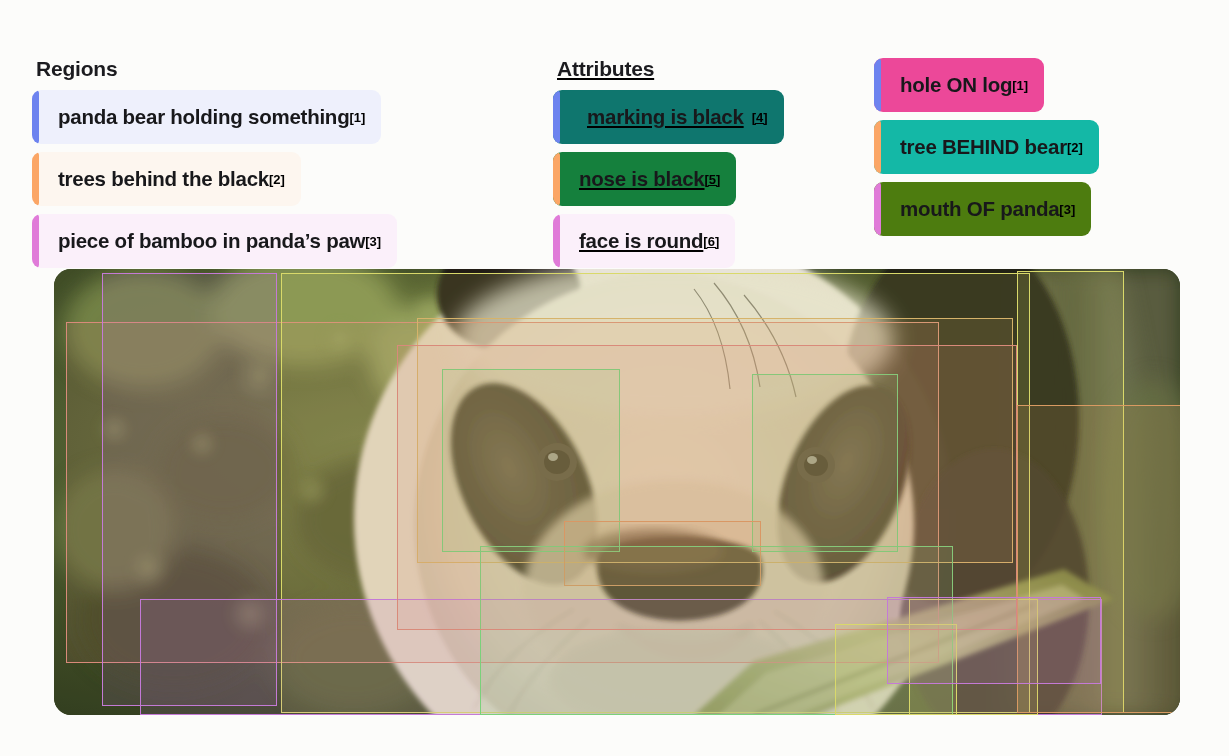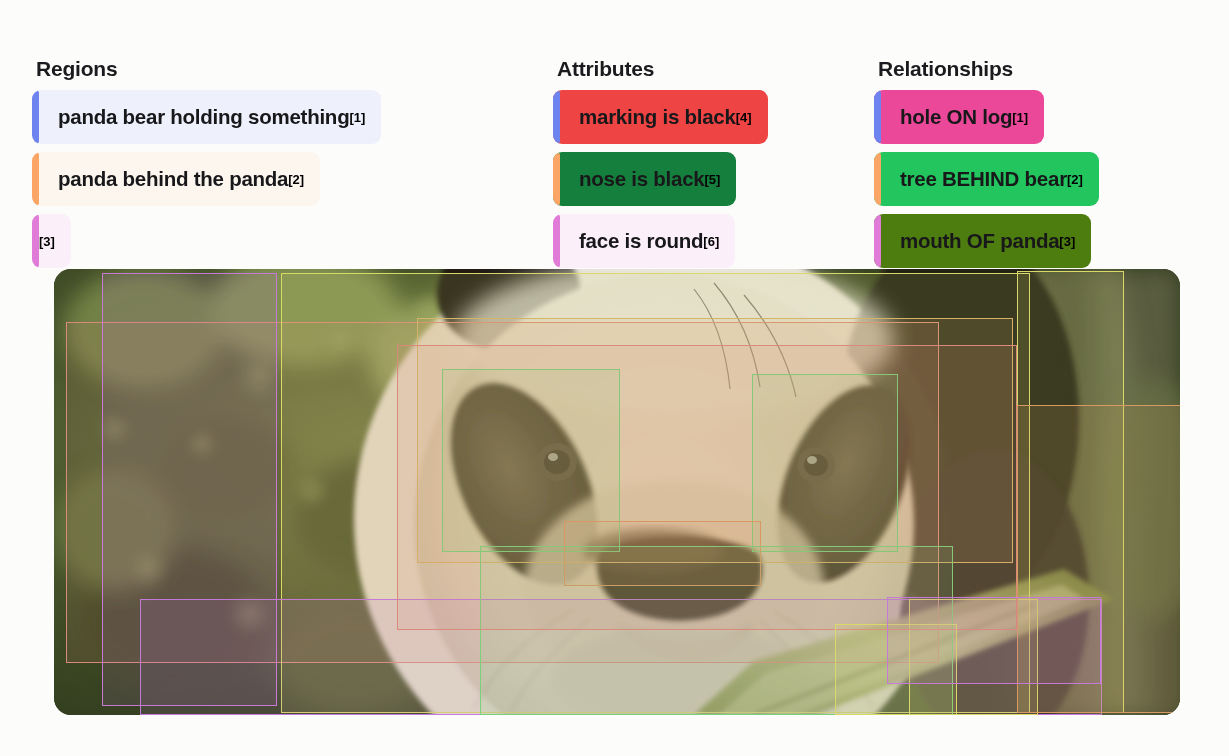--- a/index.html
+++ b/index.html
@@ -25,21 +25,21 @@
     height: 260px;
     display: flex;
     padding: 36px 0 0 32px;
     margin-top: 22px;
   }
   .anno-column {
     display: flex;
     flex-direction: column;
   }
   .anno-column.col-regions        { width: 521px; }
-  .anno-column.col-attributes     { width: 321px; }
+  .anno-column.col-attributes     { width: 321px; text-decoration: underline; }
   .anno-column.col-relationships  { width: 333px; }
 
   .column-title {
     font-size: 21px;
     font-weight: 700;
     color: #1b1b1f;
     letter-spacing: -0.2px;
     margin: 0 0 11px 4px;
     line-height: 1;
     white-space: nowrap;
@@ -122,60 +122,60 @@
   <div class="anno-column col-regions">
     <div class="column-title">Regions</div>
     <div class="chip-list">
       <div class="chip" style="background: rgb(238, 240, 252);">
         <span class="chip-bar" style="background: rgb(109, 131, 239);"></span>
         <span class="chip-label">panda bear holding something</span>
           <span class="chip-sup">[1]</span>
       </div>
       <div class="chip" style="background: rgb(253, 246, 239);">
         <span class="chip-bar" style="background: rgb(251, 166, 102);"></span>
-        <span class="chip-label">panda behind the panda</span>
+        <span class="chip-label">trees behind the black</span>
           <span class="chip-sup">[2]</span>
       </div>
       <div class="chip" style="background: rgb(251, 240, 250);">
         <span class="chip-bar" style="background: rgb(224, 123, 216);"></span>
+        <span class="chip-label">piece of bamboo in panda’s paw</span>
           <span class="chip-sup">[3]</span>
       </div>
     </div>
   </div>
 
   <div class="anno-column col-attributes">
     <div class="column-title">Attributes</div>
     <div class="chip-list">
-      <div class="chip" style="background: #ef4444;">
+      <div class="chip" style="background: #0f766e; gap: 8px;">
         <span class="chip-bar" style="background: rgb(109, 131, 239);"></span>
         <span class="chip-label">marking is black</span>
           <span class="chip-sup">[4]</span>
       </div>
       <div class="chip" style="background: #15803d;">
         <span class="chip-bar" style="background: rgb(251, 166, 102);"></span>
         <span class="chip-label">nose is black</span>
           <span class="chip-sup">[5]</span>
       </div>
       <div class="chip" style="background: rgb(251, 240, 250); text-align: center;">
         <span class="chip-bar" style="background: rgb(224, 123, 216);"></span>
         <span class="chip-label">face is round</span>
           <span class="chip-sup">[6]</span>
       </div>
     </div>
   </div>
 
   <div class="anno-column col-relationships">
-    <div class="column-title">Relationships</div>
     <div class="chip-list">
       <div class="chip" style="background: #ec4899;">
         <span class="chip-bar" style="background: rgb(109, 131, 239);"></span>
         <span class="chip-label">hole ON log</span>
           <span class="chip-sup">[1]</span>
       </div>
-      <div class="chip" style="background: #22c55e;">
+      <div class="chip" style="background: #14b8a6;">
         <span class="chip-bar" style="background: rgb(251, 166, 102);"></span>
         <span class="chip-label">tree BEHIND bear</span>
           <span class="chip-sup">[2]</span>
       </div>
       <div class="chip" style="background: #4d7c0f;">
         <span class="chip-bar" style="background: rgb(224, 123, 216);"></span>
         <span class="chip-label">mouth OF panda</span>
           <span class="chip-sup">[3]</span>
       </div>
     </div>

